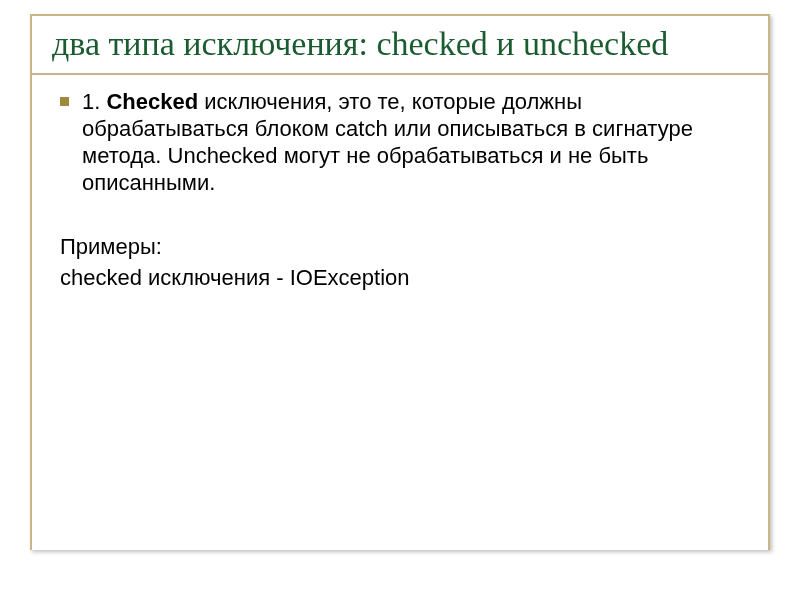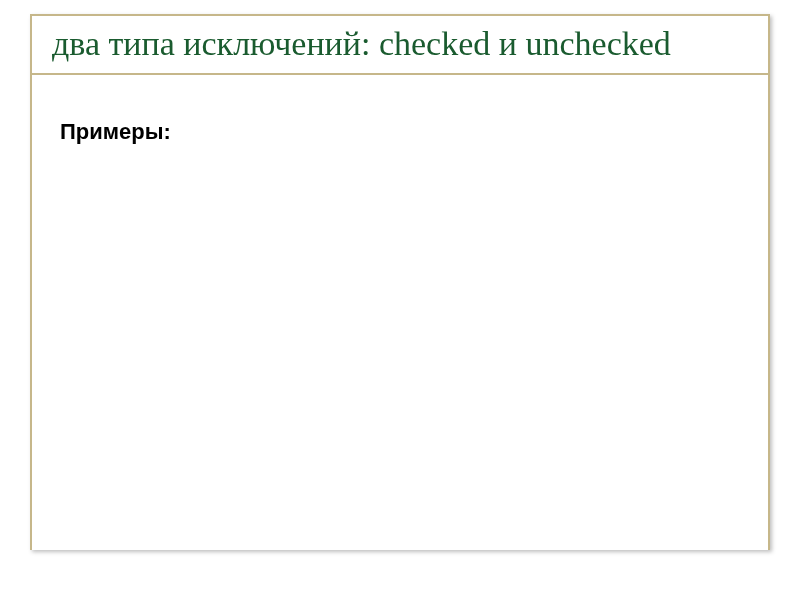--- a/index.html
+++ b/index.html
@@ -63,33 +63,36 @@
     top: 8px;
     width: 9px;
     height: 9px;
     background: #9d8a3d;
   }
   .plain {
     padding-left: 4px;
   }
   .plain p {
     margin: 4px 0;
-    font-weight: bold;
   }
   .b { font-weight: bold; }
 </style>
 </head>
 <body>
 
 <div class="slide">
   <div class="frame">
-    <div class="title">два типа исключений: checked и unchecked</div>
+    <div class="title">два типа исключения: checked и unchecked</div>
     <div class="divider"></div>
     <div class="content">
       <ul class="bullets">
+        <li>
+          <span>1. </span><span class="b">Checked</span><span> исключения, это те, которые должны обрабатываться блоком catch или описываться в сигнатуре метода. Unchecked могут не обрабатываться и не быть описанными.</span>
+        </li>
       </ul>
       <div style="height:26px"></div>
       <div class="plain">
         <p>Примеры:</p>
+        <p>checked исключения - IOException</p>
       </div>
     </div>
   </div>
 </div>
 
 </body></html>

